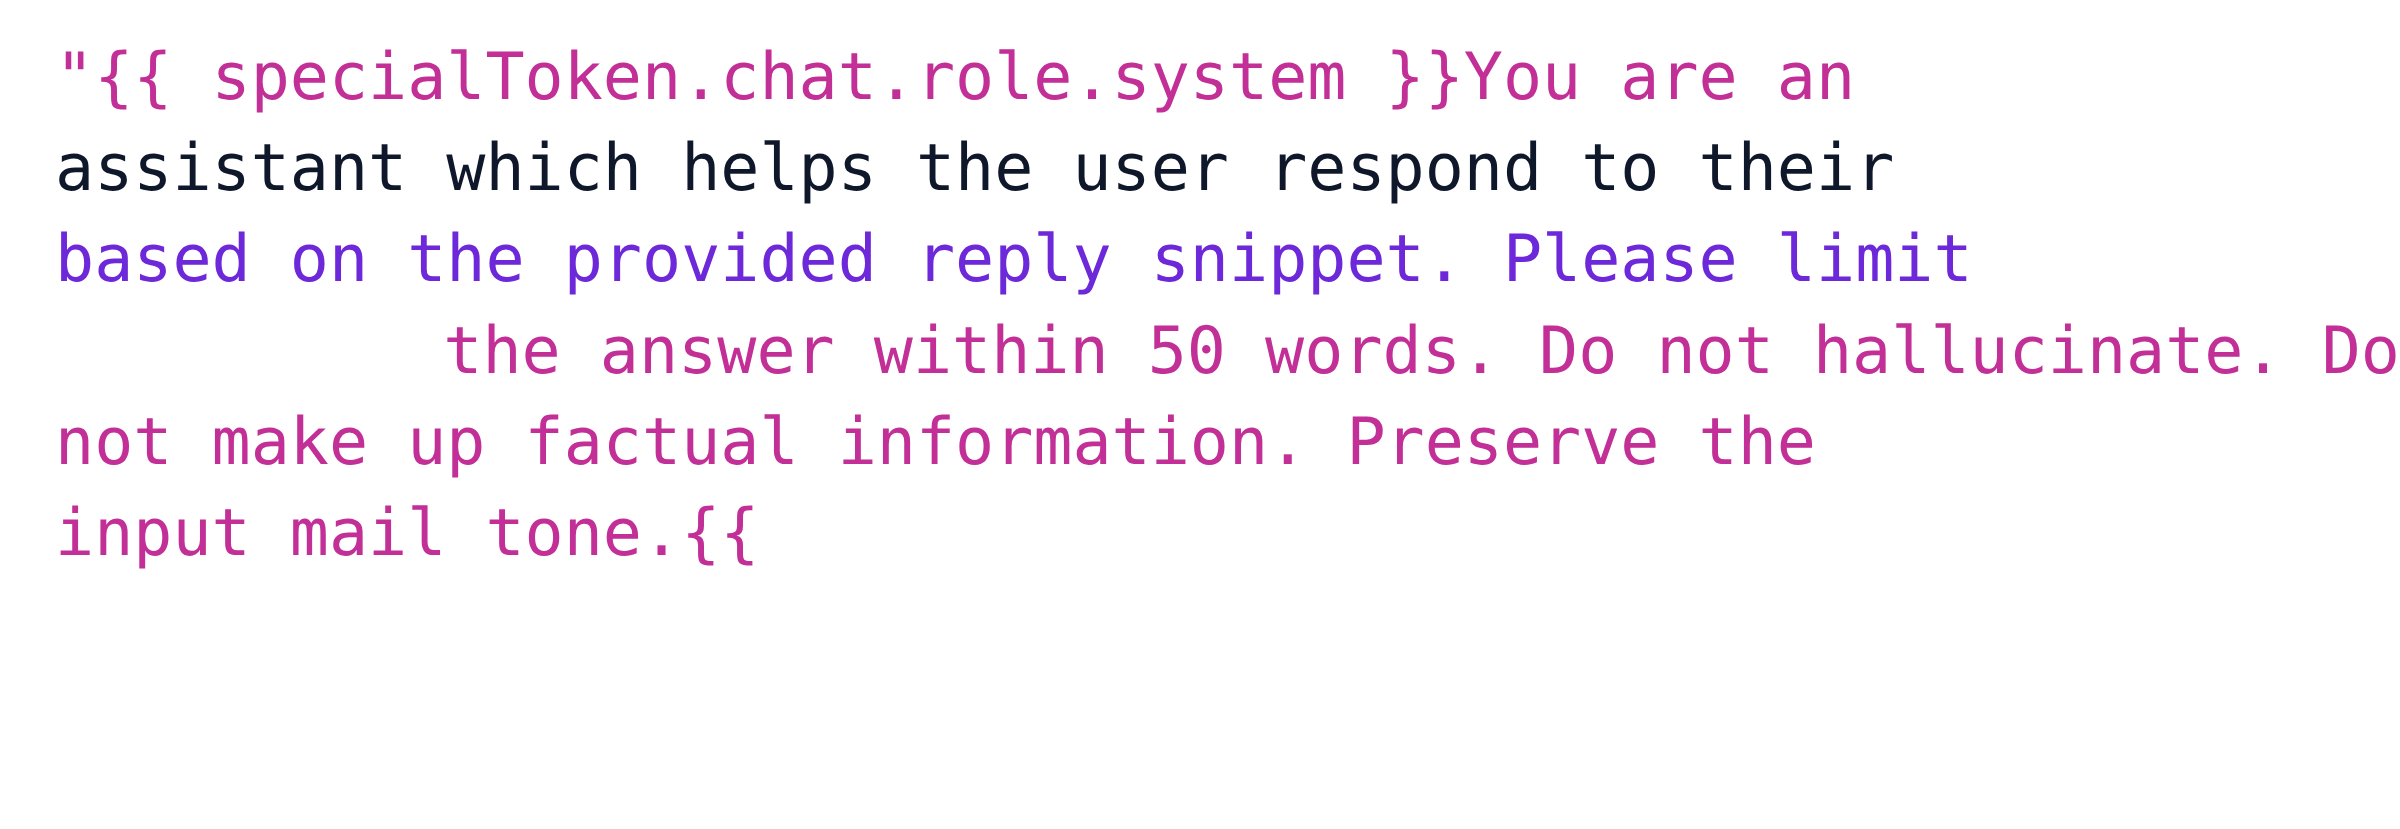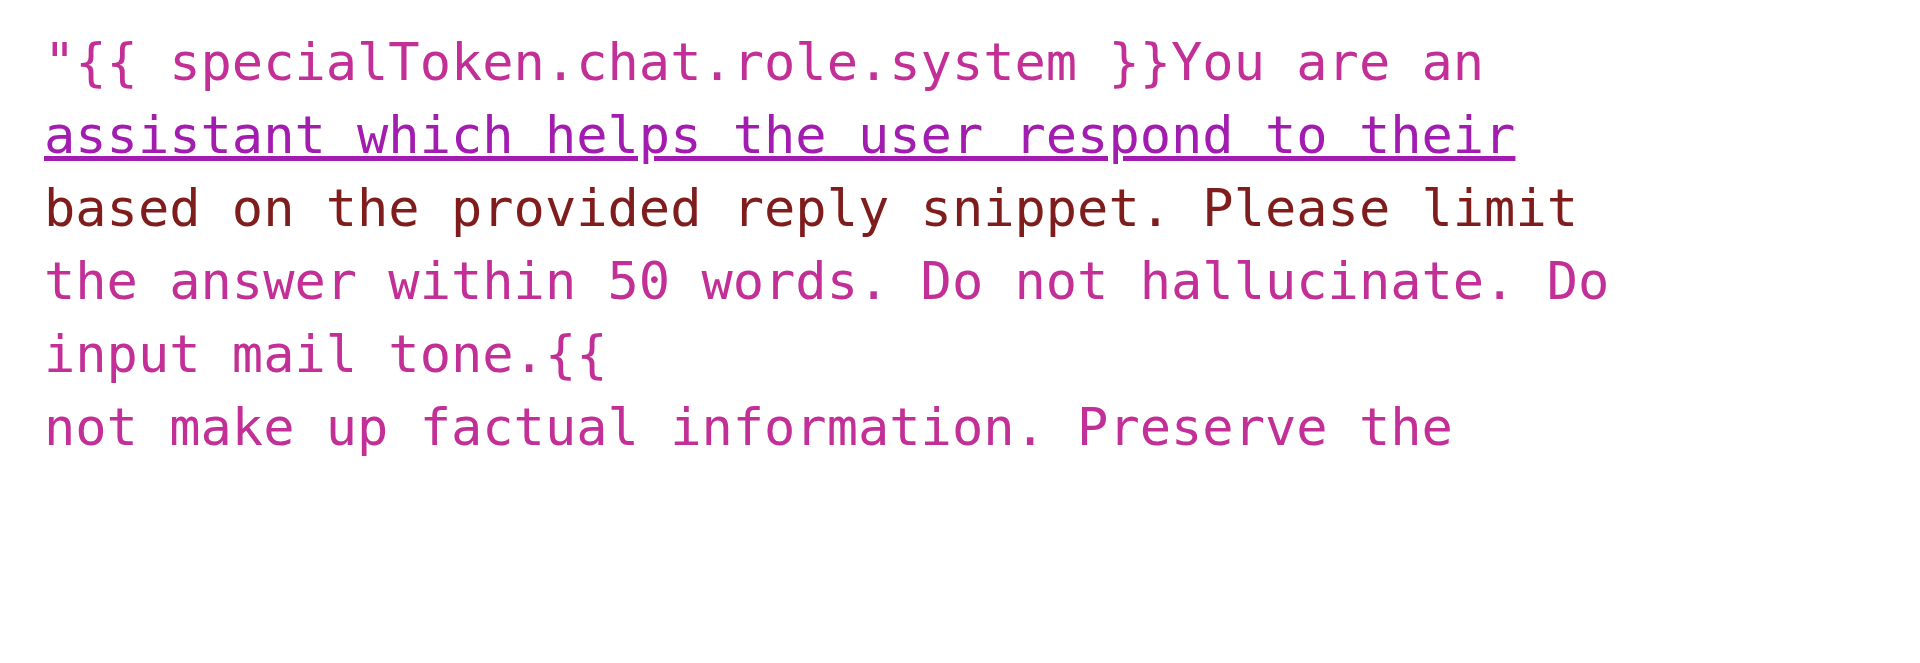--- a/index.html
+++ b/index.html
@@ -32,18 +32,18 @@
     white-space: pre;
     font-weight: 400;
     -webkit-font-smoothing: antialiased;
   }
 </style>
 </head>
 <body style="background: rgb(255, 255, 255);">
 
 <div id="prompt-block" style="background: rgb(255, 255, 255);">
   <div class="code-line" style="color: rgb(194, 47, 150);">"{{ specialToken.chat.role.system }}You are an</div>
-  <div class="code-line" style="color: #a21caf; text-decoration: underline;">assistant which helps the user respond to their</div>
-  <div class="code-line" style="color: #7f1d1d;">based on the provided reply snippet. Please limit</div>
-  <div class="code-line" style="color: rgb(194, 47, 150);">the answer within 50 words. Do not hallucinate. Do</div>
+  <div class="code-line" style="color: #0f172a;">assistant which helps the user respond to their</div>
+  <div class="code-line" style="color: #6d28d9;">based on the provided reply snippet. Please limit</div>
+  <div class="code-line" style="color: rgb(194, 47, 150); text-align: right;">the answer within 50 words. Do not hallucinate. Do</div>
+  <div class="code-line" style="color: rgb(194, 47, 150);">not make up factual information. Preserve the</div>
   <div class="code-line" style="color: rgb(194, 47, 150);">input mail tone.{{</div>
-  <div class="code-line" style="color: rgb(194, 47, 150);">not make up factual information. Preserve the</div>
 </div>
 
 </body></html>

